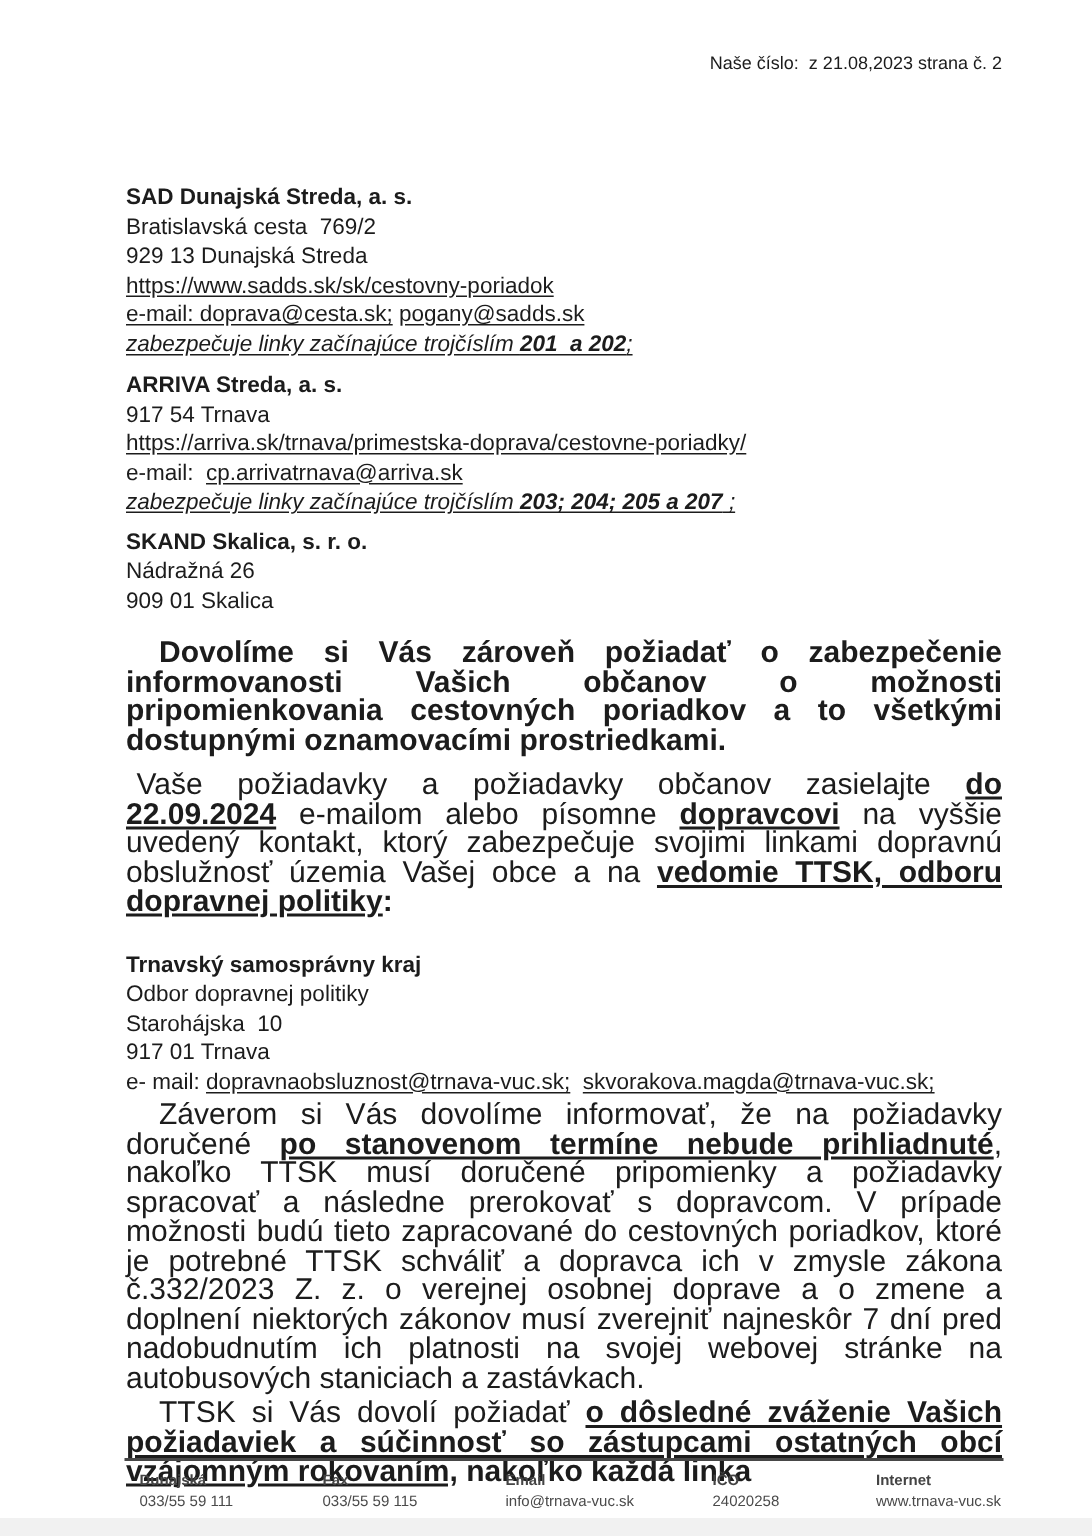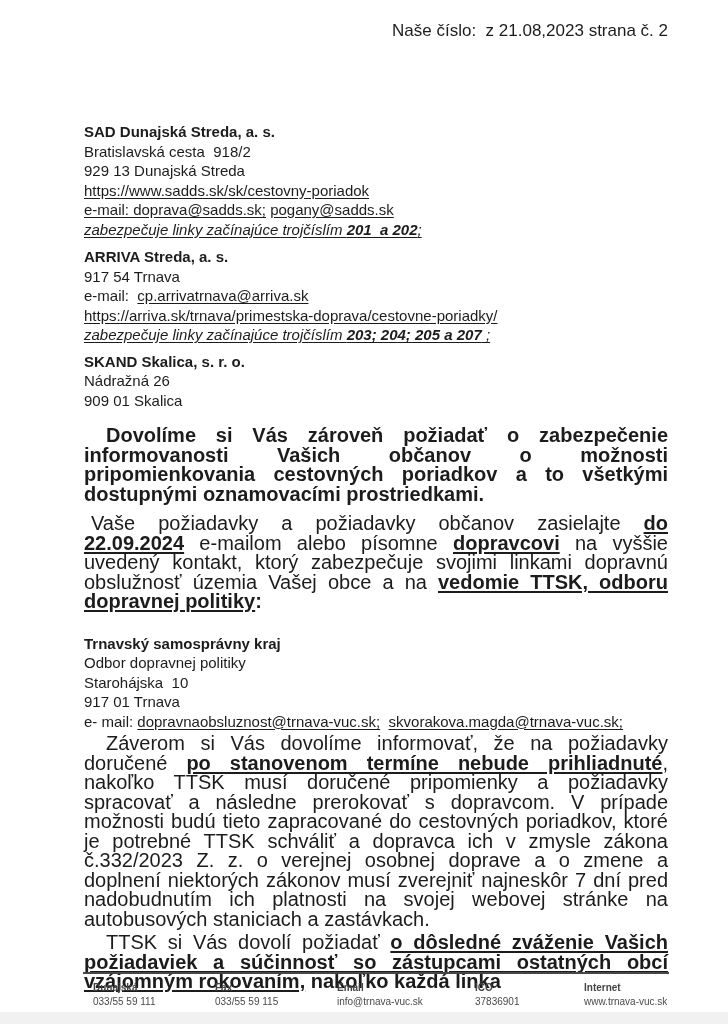--- a/index.html
+++ b/index.html
@@ -8,23 +8,23 @@
     position: relative;
     width: 728px;
     height: 1024px;
     background: #ffffff;
     font-family: "Liberation Sans", "DejaVu Sans", sans-serif;
     color: #1c1c1c;
     overflow: hidden;
   }
   .page-header {
     position: absolute;
-    top: 21px;
+    top: 35px;
     right: 60px;
-    font-size: 17px;
+    font-size: 12px;
     color: #1c1c1c;
     white-space: pre;
     margin-left: 12px;
   }
   .content {
     position: absolute;
     top: 44px;
     left: 84px;
     width: 584px;
   }
@@ -94,31 +94,31 @@
 </style>
 </head>
 <body>
 
 <div class="page" data-name="document-page">
   <div class="page-header" data-name="page-header">Naše číslo:  z 21.08,2023 strana č. 2</div>
 
   <div class="content" data-name="document-body">
       <div class="block lines" data-name="contact-sad">
         <div class="line" data-name="text-line"><span class="b" data-name="text-run">SAD Dunajská Streda, a. s.</span></div>
-        <div class="line" data-name="text-line"><span data-name="text-run">Bratislavská cesta  918/2</span></div>
+        <div class="line" data-name="text-line"><span data-name="text-run">Bratislavská cesta  769/2</span></div>
         <div class="line" data-name="text-line"><span data-name="text-run">929 13 Dunajská Streda</span></div>
         <div class="line" data-name="text-line"><span class="u" data-name="url-text">https://www.sadds.sk/sk/cestovny-poriadok</span></div>
-        <div class="line" data-name="text-line"><span class="u" data-name="email-text">e-mail: doprava@sadds.sk;</span><span data-name="text-run"> </span><span class="u" data-name="email-text">pogany@sadds.sk</span></div>
+        <div class="line" data-name="text-line"><span class="u" data-name="email-text">e-mail: doprava@cesta.sk;</span><span data-name="text-run"> </span><span class="u" data-name="email-text">pogany@sadds.sk</span></div>
         <div class="line" data-name="text-line"><span class="i u" data-name="text-run">zabezpečuje linky začínajúce trojčíslím </span><span class="b i u" data-name="text-run">201  a 202</span><span class="i u" data-name="text-run">;</span></div>
       </div>
       <div class="block lines" data-name="contact-arriva">
         <div class="line" data-name="text-line"><span class="b" data-name="text-run">ARRIVA Streda, a. s.</span></div>
         <div class="line" data-name="text-line"><span data-name="text-run">917 54 Trnava</span></div>
+        <div class="line" data-name="text-line"><span class="u" data-name="url-text">https://arriva.sk/trnava/primestska-doprava/cestovne-poriadky/</span></div>
         <div class="line" data-name="text-line"><span data-name="text-run">e-mail:  </span><span class="u" data-name="email-text">cp.arrivatrnava@arriva.sk</span></div>
-        <div class="line" data-name="text-line"><span class="u" data-name="url-text">https://arriva.sk/trnava/primestska-doprava/cestovne-poriadky/</span></div>
         <div class="line" data-name="text-line"><span class="i u" data-name="text-run">zabezpečuje linky začínajúce trojčíslím </span><span class="b i u" data-name="text-run">203; 204; 205 a 207</span><span class="i u" data-name="text-run"> ;</span></div>
       </div>
       <div class="block lines" data-name="contact-skand">
         <div class="line" data-name="text-line"><span class="b" data-name="text-run">SKAND Skalica, s. r. o.</span></div>
         <div class="line" data-name="text-line"><span data-name="text-run">Nádražná 26</span></div>
         <div class="line" data-name="text-line"><span data-name="text-run">909 01 Skalica</span></div>
       </div>
       <div class="block para" data-name="para-informovanost">
         <p class="ptext" data-name="paragraph-text"><span class="b" data-name="text-run">Dovolíme si Vás zároveň požiadať o zabezpečenie informovanosti Vašich občanov o možnosti pripomienkovania cestovných poriadkov a to všetkými dostupnými oznamovacími prostriedkami.</span></p>
       </div>
@@ -150,21 +150,21 @@
       <div class="footer-col" data-name="footer-column-fax">
         <div class="flabel" data-name="footer-label">Fax</div>
         <div class="fvalue" data-name="footer-value">033/55 59 115</div>
       </div>
       <div class="footer-col" data-name="footer-column-email">
         <div class="flabel" data-name="footer-label">Email</div>
         <div class="fvalue" data-name="footer-value">info@trnava-vuc.sk</div>
       </div>
       <div class="footer-col" data-name="footer-column-ico">
         <div class="flabel" data-name="footer-label">IČO</div>
-        <div class="fvalue" data-name="footer-value">37836901</div>
+        <div class="fvalue" data-name="footer-value">24020258</div>
       </div>
       <div class="footer-col" data-name="footer-column-internet">
         <div class="flabel" data-name="footer-label">Internet</div>
         <div class="fvalue" data-name="footer-value">www.trnava-vuc.sk</div>
       </div>
     </div>
 
   <div class="scan-edge-bottom" data-name="scan-edge"></div>
 </div>
 

